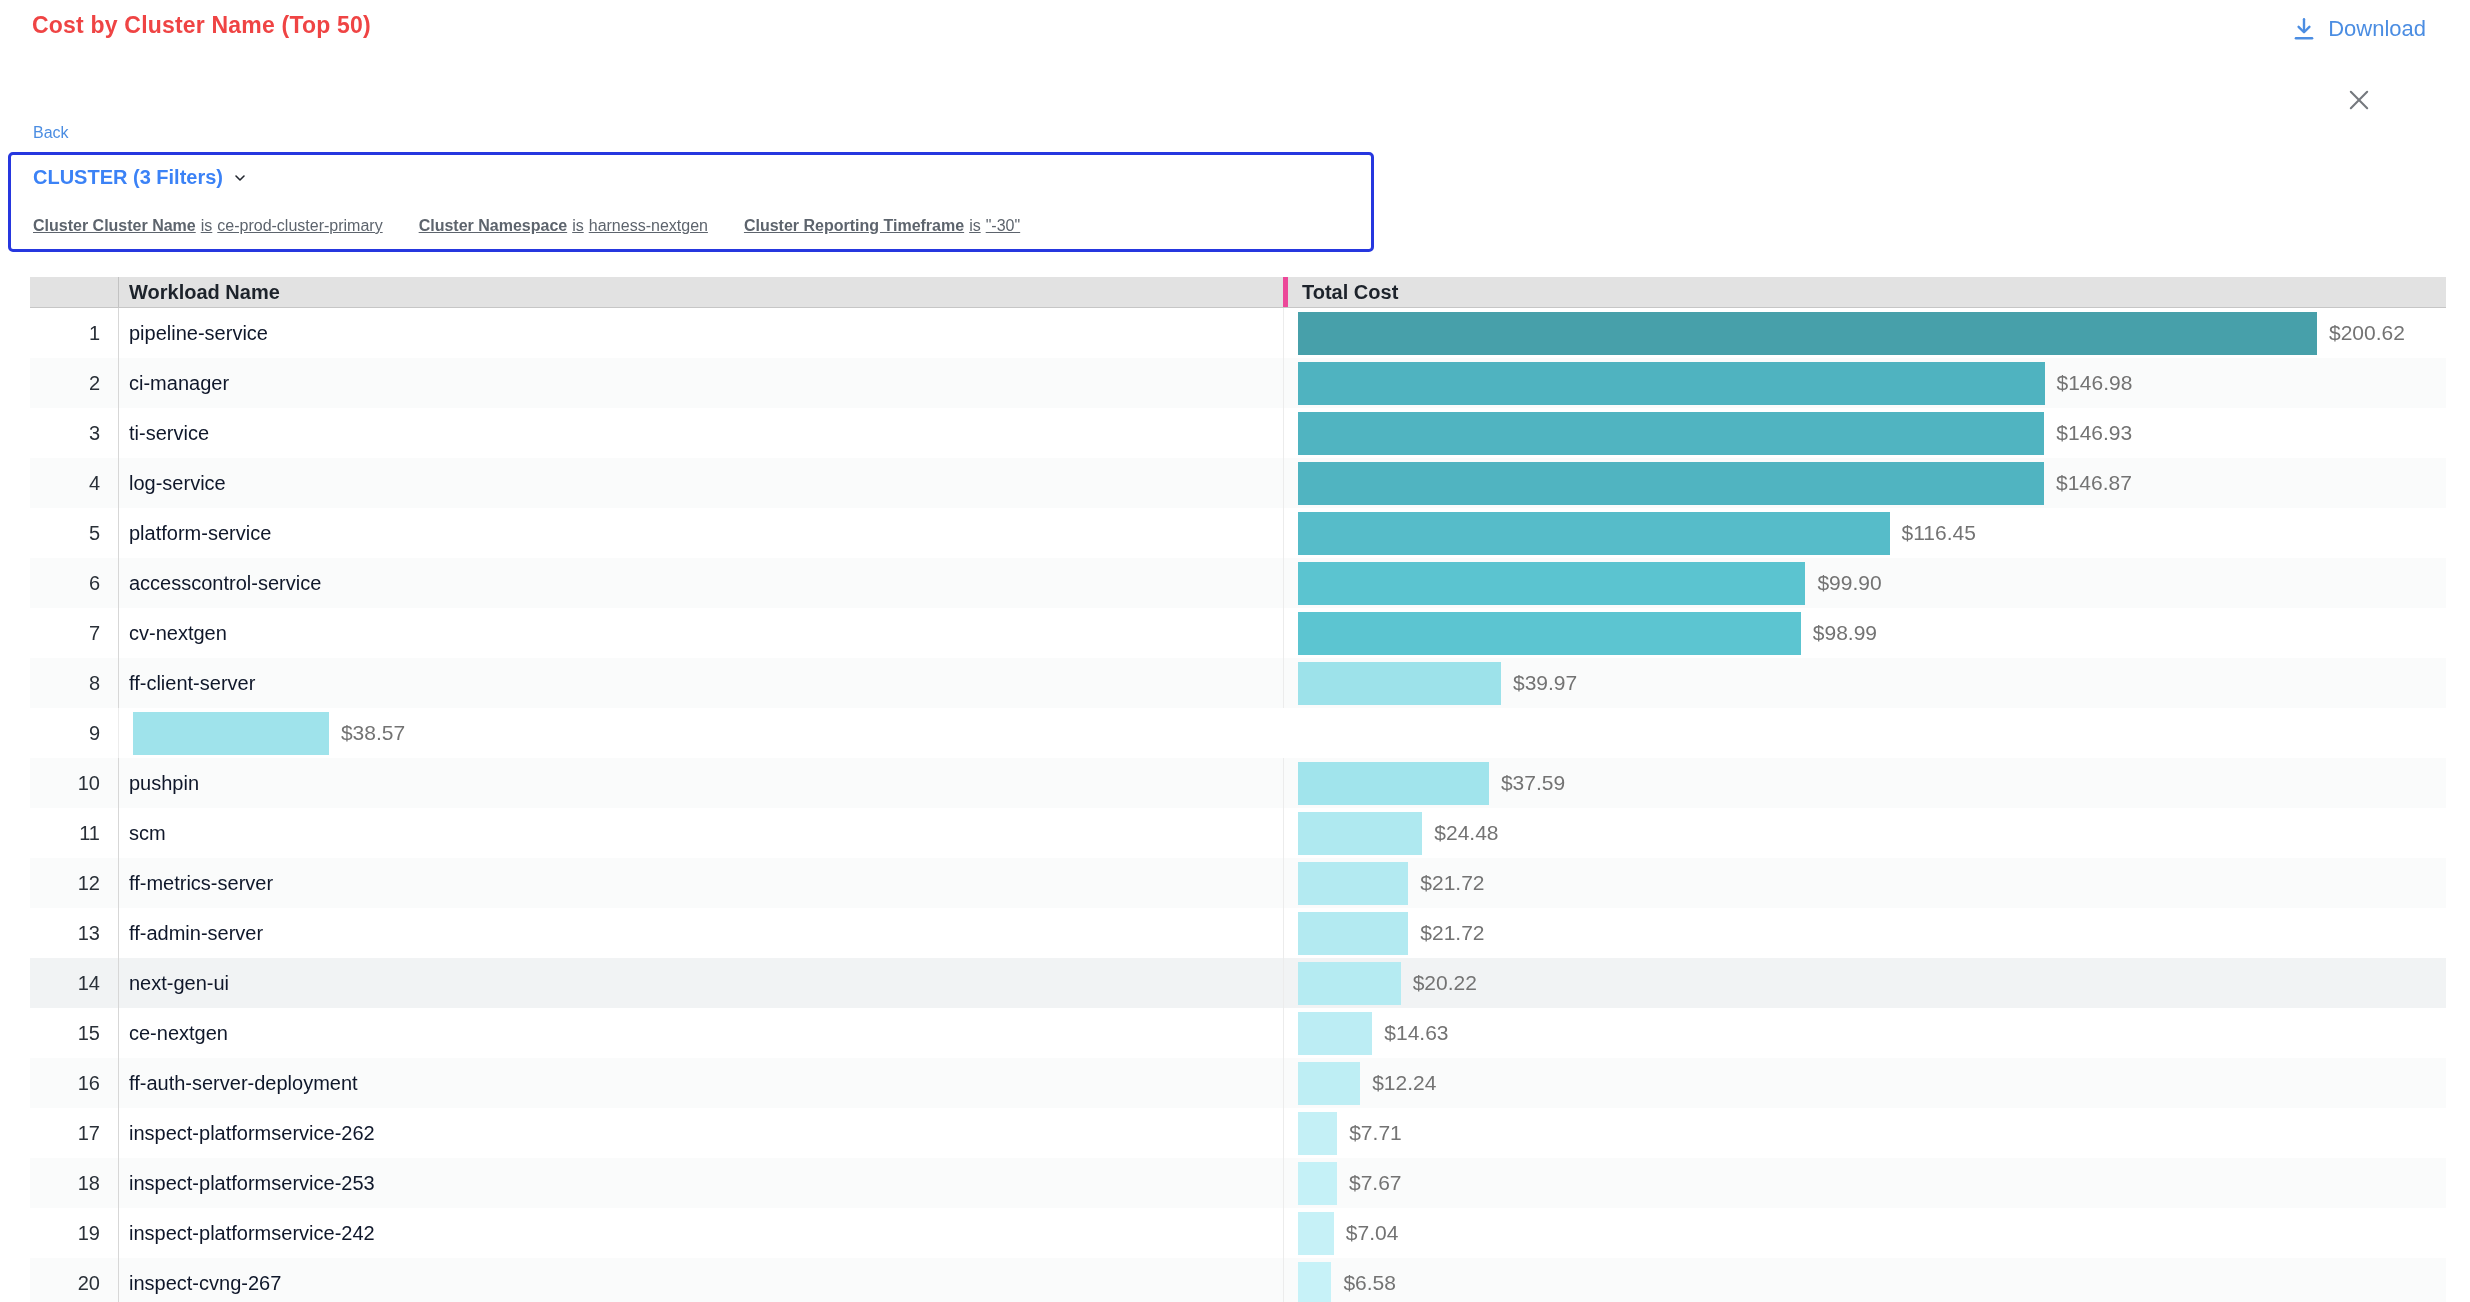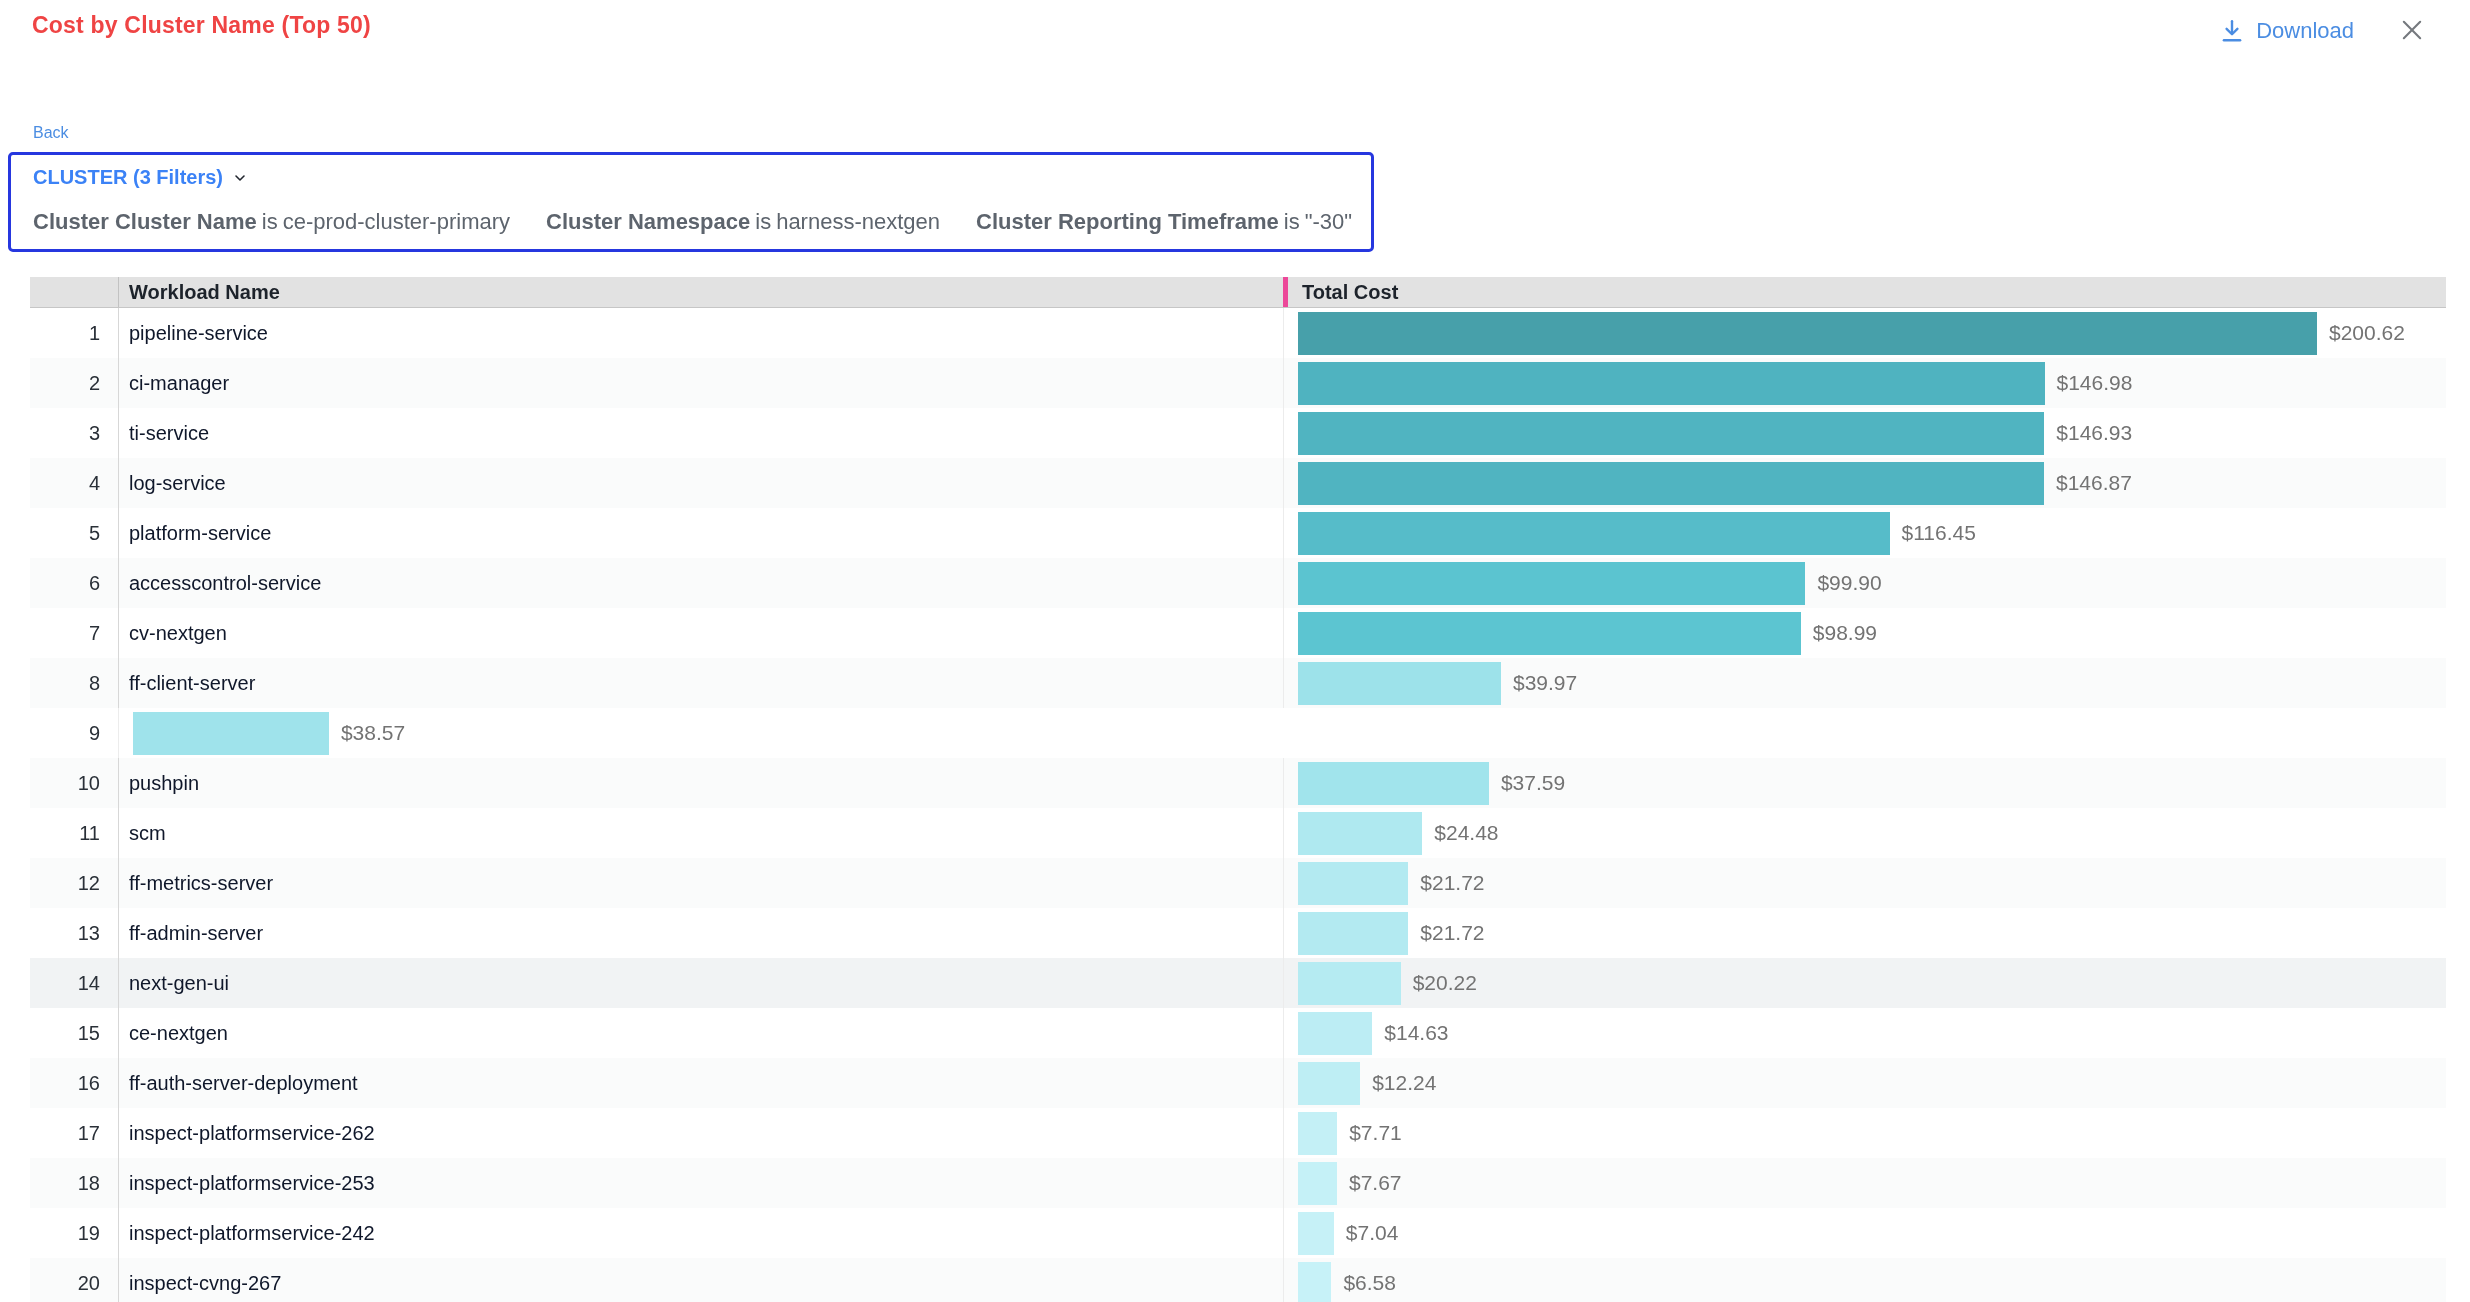--- a/index.html
+++ b/index.html
@@ -11,33 +11,33 @@
     --text-dark:#23292f;
     --text-gray:#5d646d;
   }
   *{margin:0;padding:0;box-sizing:border-box;}
   html,body{width:2470px;height:1302px;background:#fff;overflow:hidden;}
   body{font-family:"Liberation Sans","DejaVu Sans",sans-serif;color:var(--text-dark);}
   .root{position:relative;width:2470px;height:1302px;background:#fff;overflow:hidden;}
 
   
   .page-title{position:absolute;left:32px;top:12px;font-size:23px;font-weight:700;color:#ef4444;letter-spacing:.2px;}
-  .top-right{position:absolute;right:44px;top:16px;display:flex;align-items:flex-end;gap:44px;}
+  .top-right{position:absolute;right:44px;top:16px;display:flex;align-items:center;gap:44px;flex-direction:column;}
   .download-btn{display:flex;align-items:center;gap:11px;color:var(--accent-blue);font-size:22px;font-weight:500;cursor:pointer;}
   .close-btn{display:flex;align-items:center;cursor:pointer;}
 
   
   .back-link{position:absolute;left:33px;top:124px;font-size:16px;color:var(--accent-blue);cursor:pointer;text-decoration:none;}
 
   
   .filter-panel{position:absolute;left:8px;top:152px;width:1366px;height:100px;border:3px solid var(--filter-border);border-radius:5px;background:#fff;padding:11px 20px 14px 22px;display:flex;flex-direction:column;justify-content:space-between;}
   .filter-head{display:flex;align-items:center;gap:9px;cursor:pointer;}
   .filter-head-label{font-size:20px;font-weight:600;color:#3b82f6;}
   .filter-row{display:flex;align-items:center;gap:36px;white-space:nowrap;}
-  .filter-chip{font-size:22px;color:var(--text-gray);}
+  .filter-chip{font-size:16px;color:var(--text-gray);text-decoration:underline;}
   .filter-chip .f-name{font-weight:600;}
   .filter-chip .f-op{margin:0 5px;font-weight:400;}
   .filter-chip .f-val{font-weight:400;}
 
   
   .cost-table{position:absolute;left:30px;top:277px;width:2416px;}
   .thead{display:grid;grid-template-columns:88px 1165px 1163px;height:31px;background:var(--header-bg);border-bottom:1px solid #c6c6c6;}
   .thead .th{font-size:20px;font-weight:700;color:#1d232b;line-height:30px;}
   .th-rank{}
   .th-name{padding-left:10px;border-left:1px solid #c2c2c2;}

